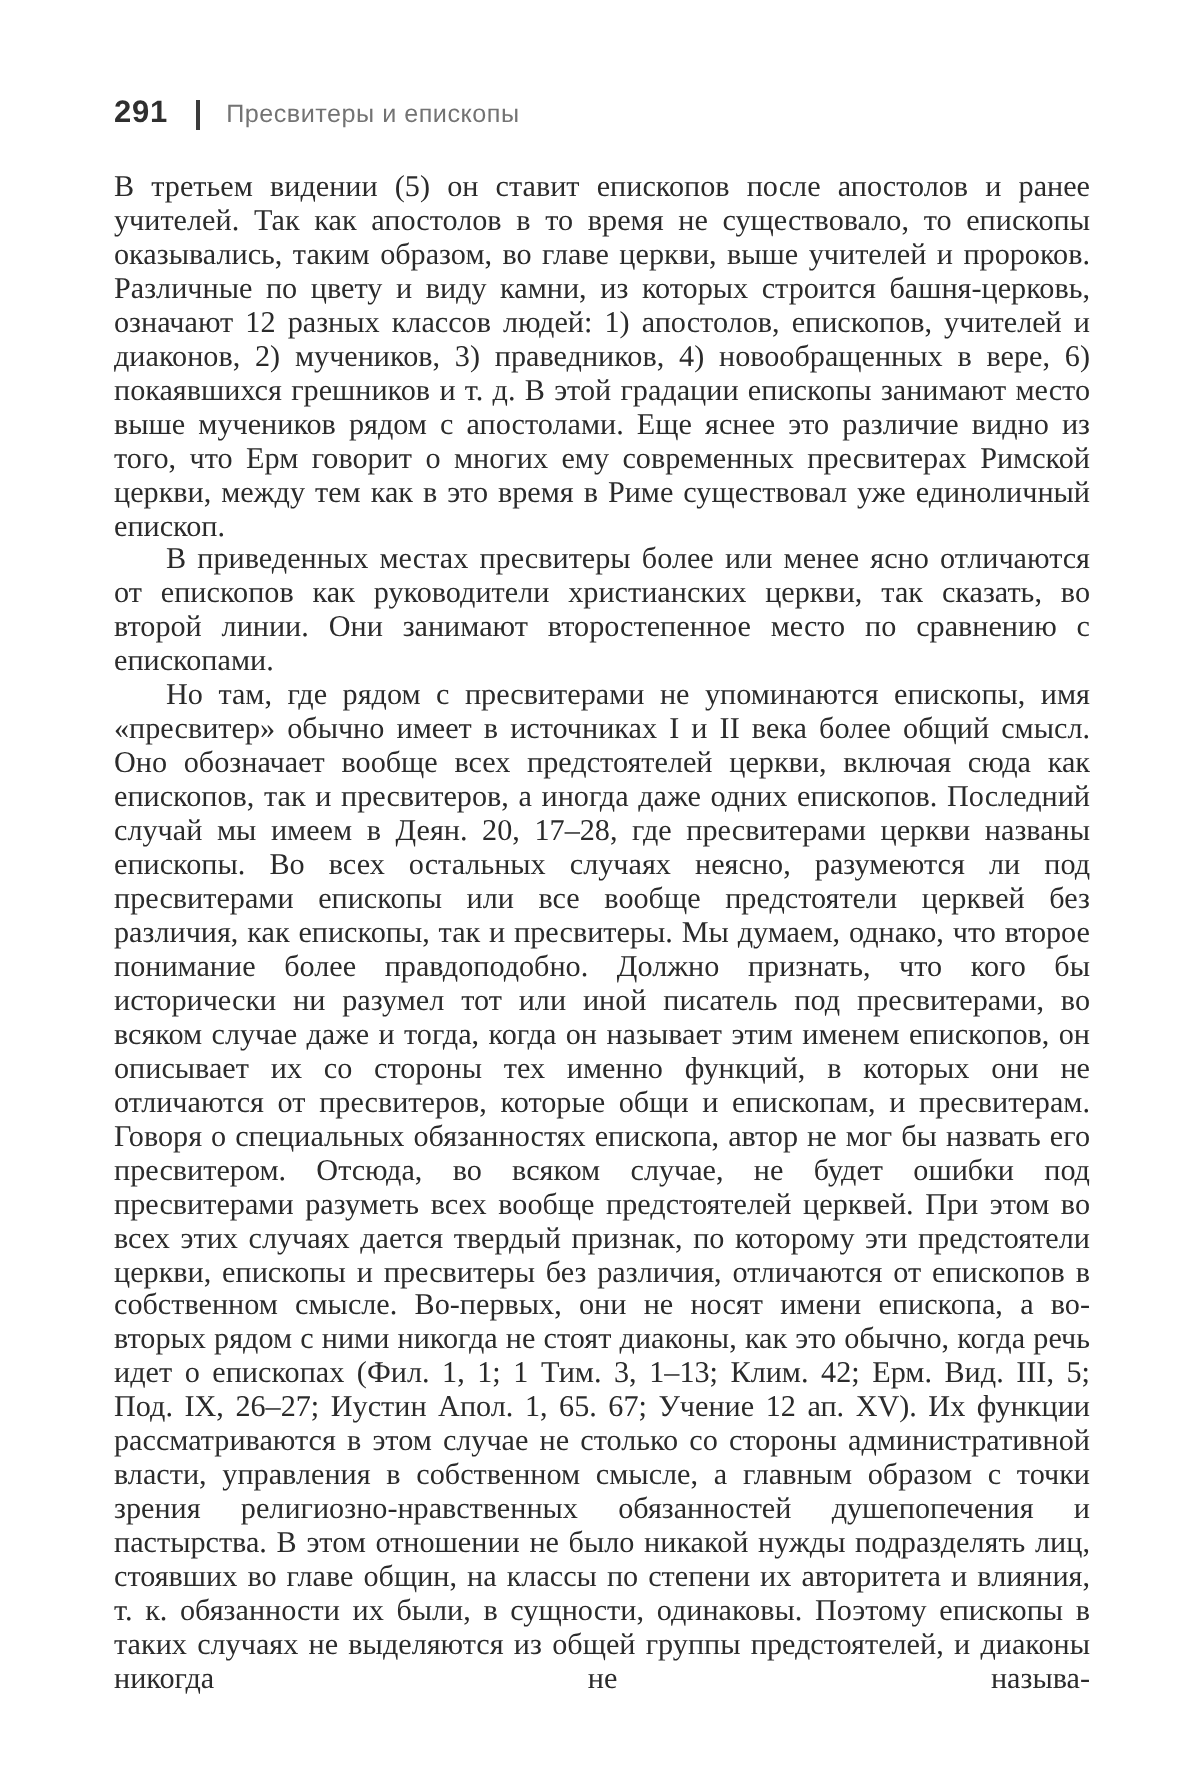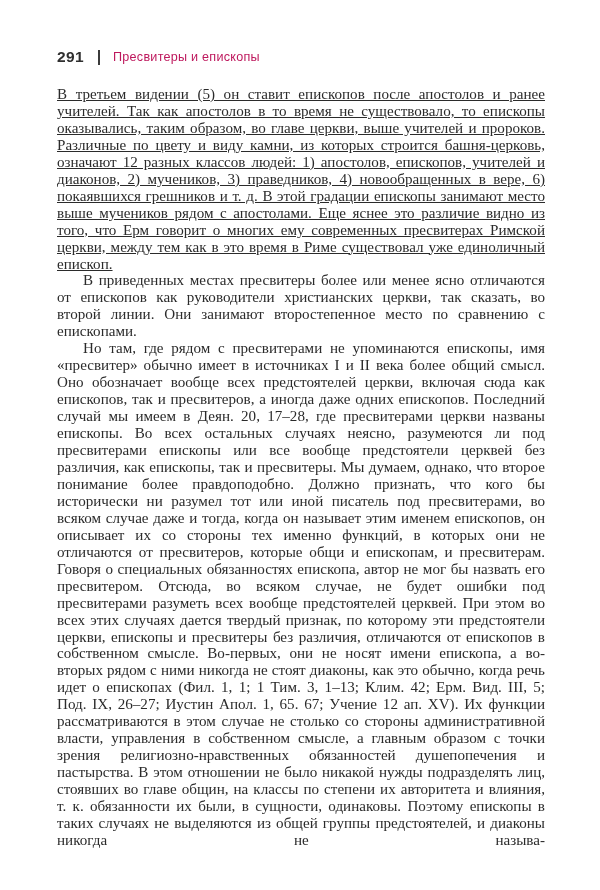--- a/index.html
+++ b/index.html
@@ -46,21 +46,21 @@
     display: inline-block;
     width: 2px;
     height: 15px;
     background: #3b3b3b;
     margin: 0 13px 0 14px;
   }
   .head-title {
     font-size: 12.6px;
     font-weight: 400;
     letter-spacing: 0.25px;
-    color: #be185d;
+    color: #737373;
   }
 
   
   .textblock {
     position: absolute;
     left: 57px;
     top: 86px;
     width: 488px;
   }
   .textblock p {
@@ -68,21 +68,20 @@
     font-size: 15.1px;
     line-height: 16.95px;
     text-align: justify;
     text-justify: inter-word;
     text-indent: 26px;
     hyphens: manual;
     word-spacing: 0.02em;
   }
   .textblock p.first {
     text-indent: 0;
-    text-decoration: underline;
   }
   
   .textblock p.force-justify::after {
     content: "";
     display: inline-block;
     width: 100%;
   }
 </style>
 </head>
 <body>

